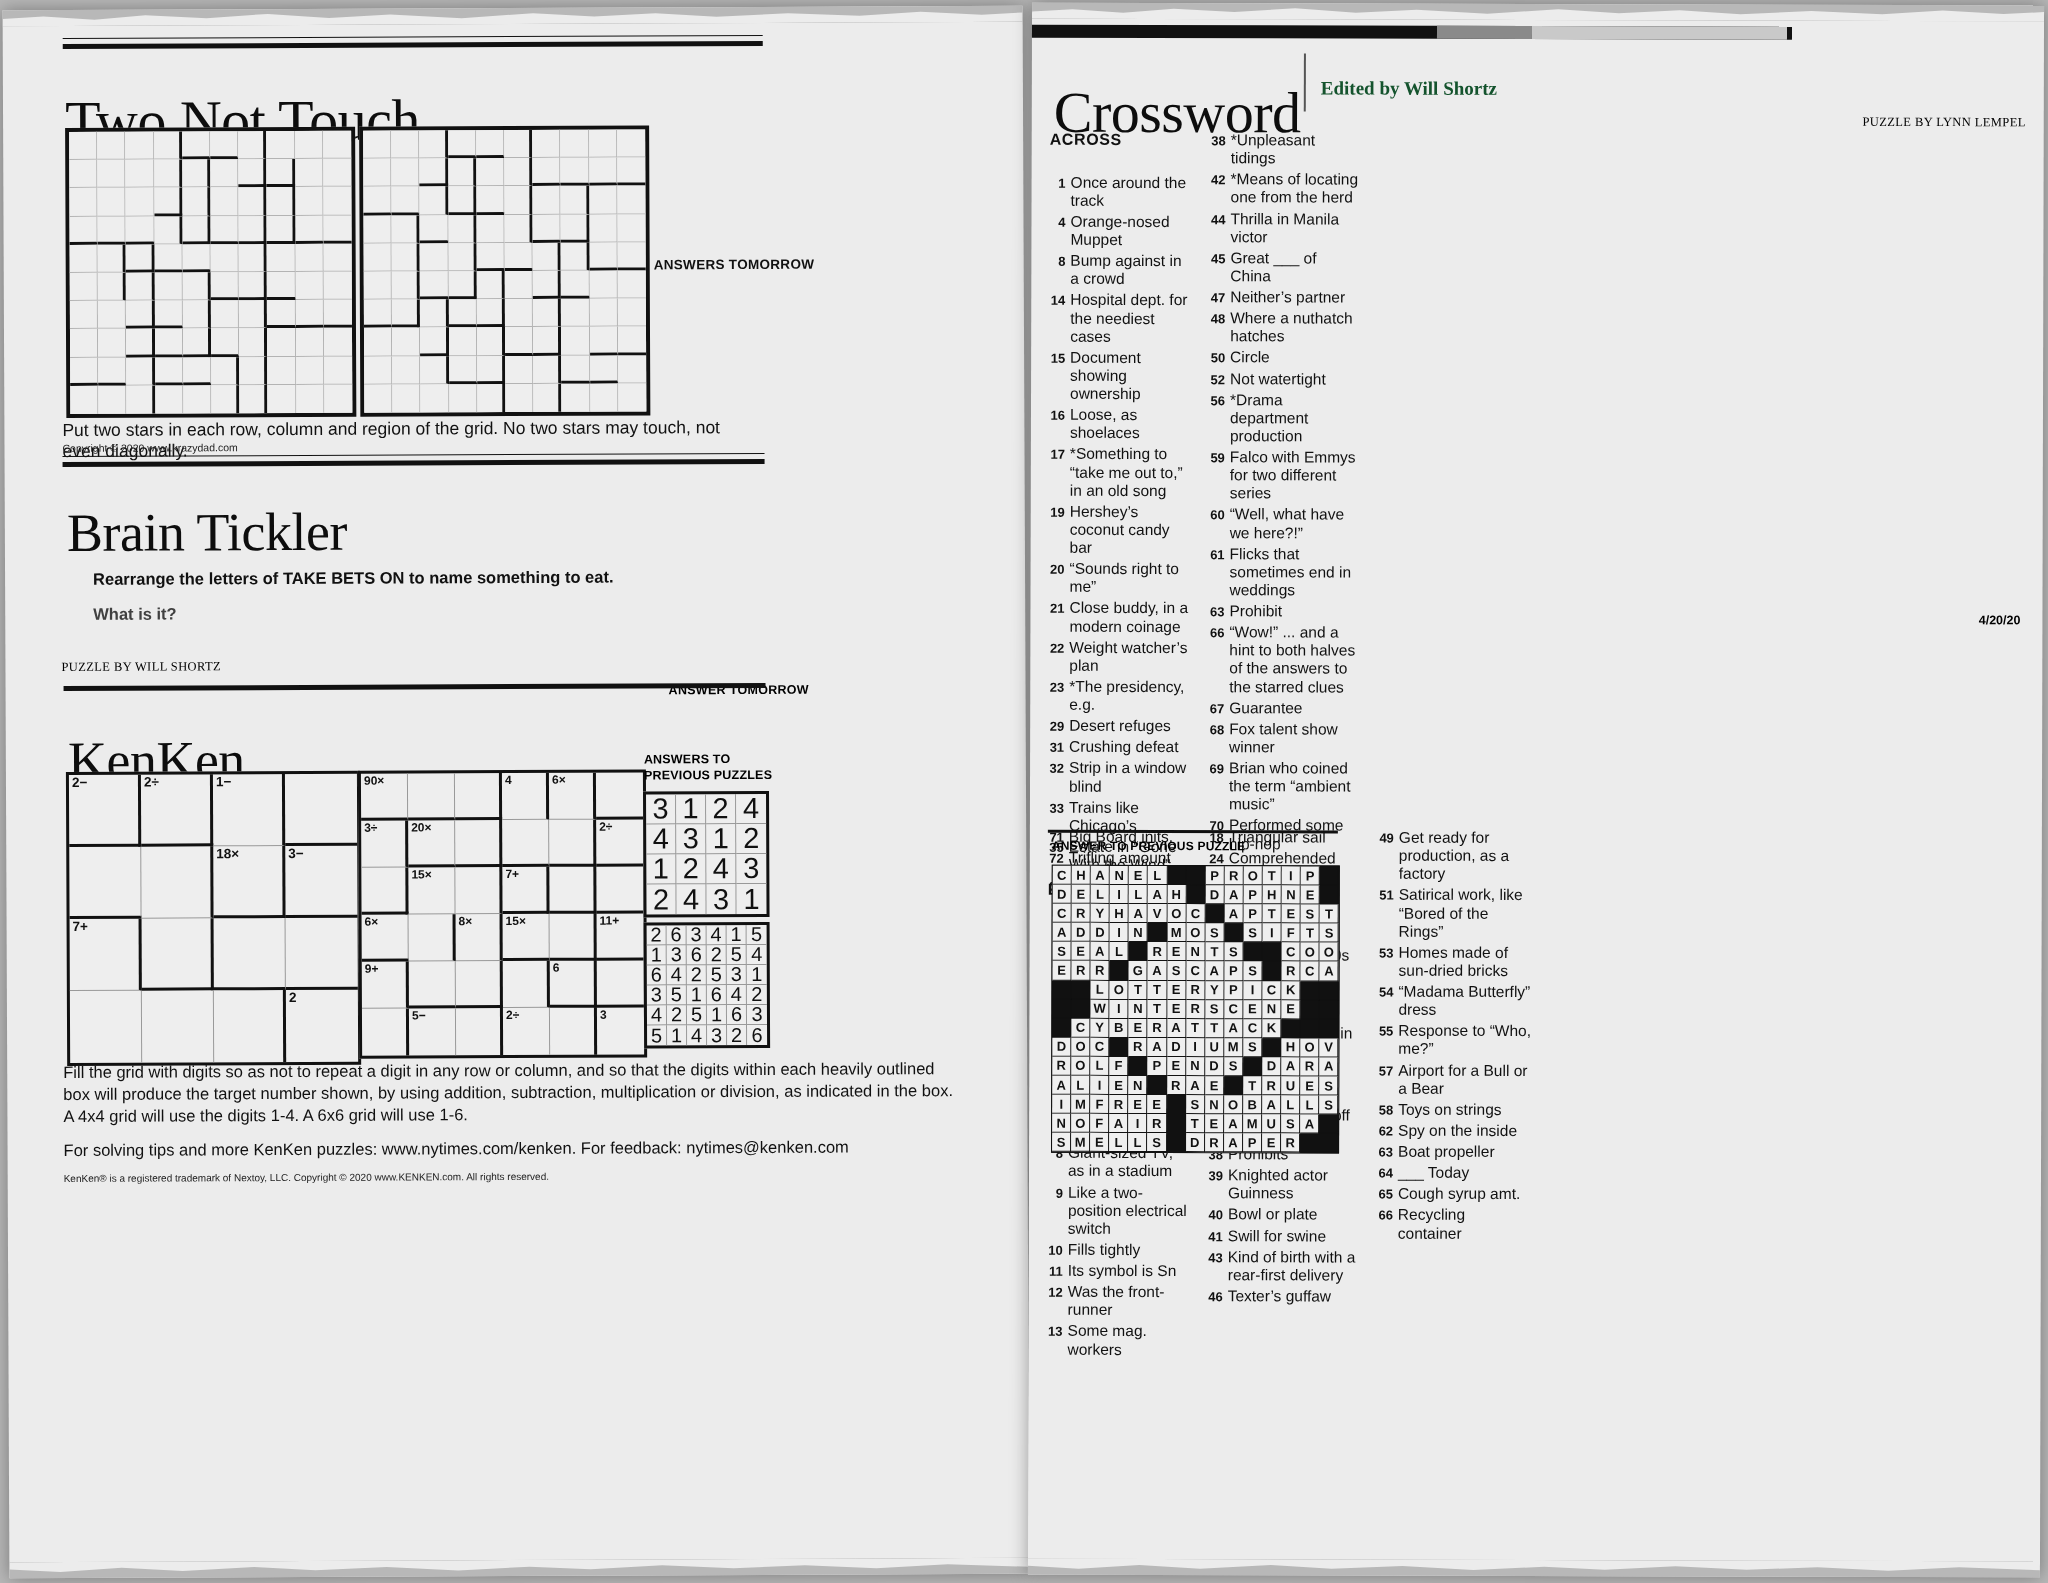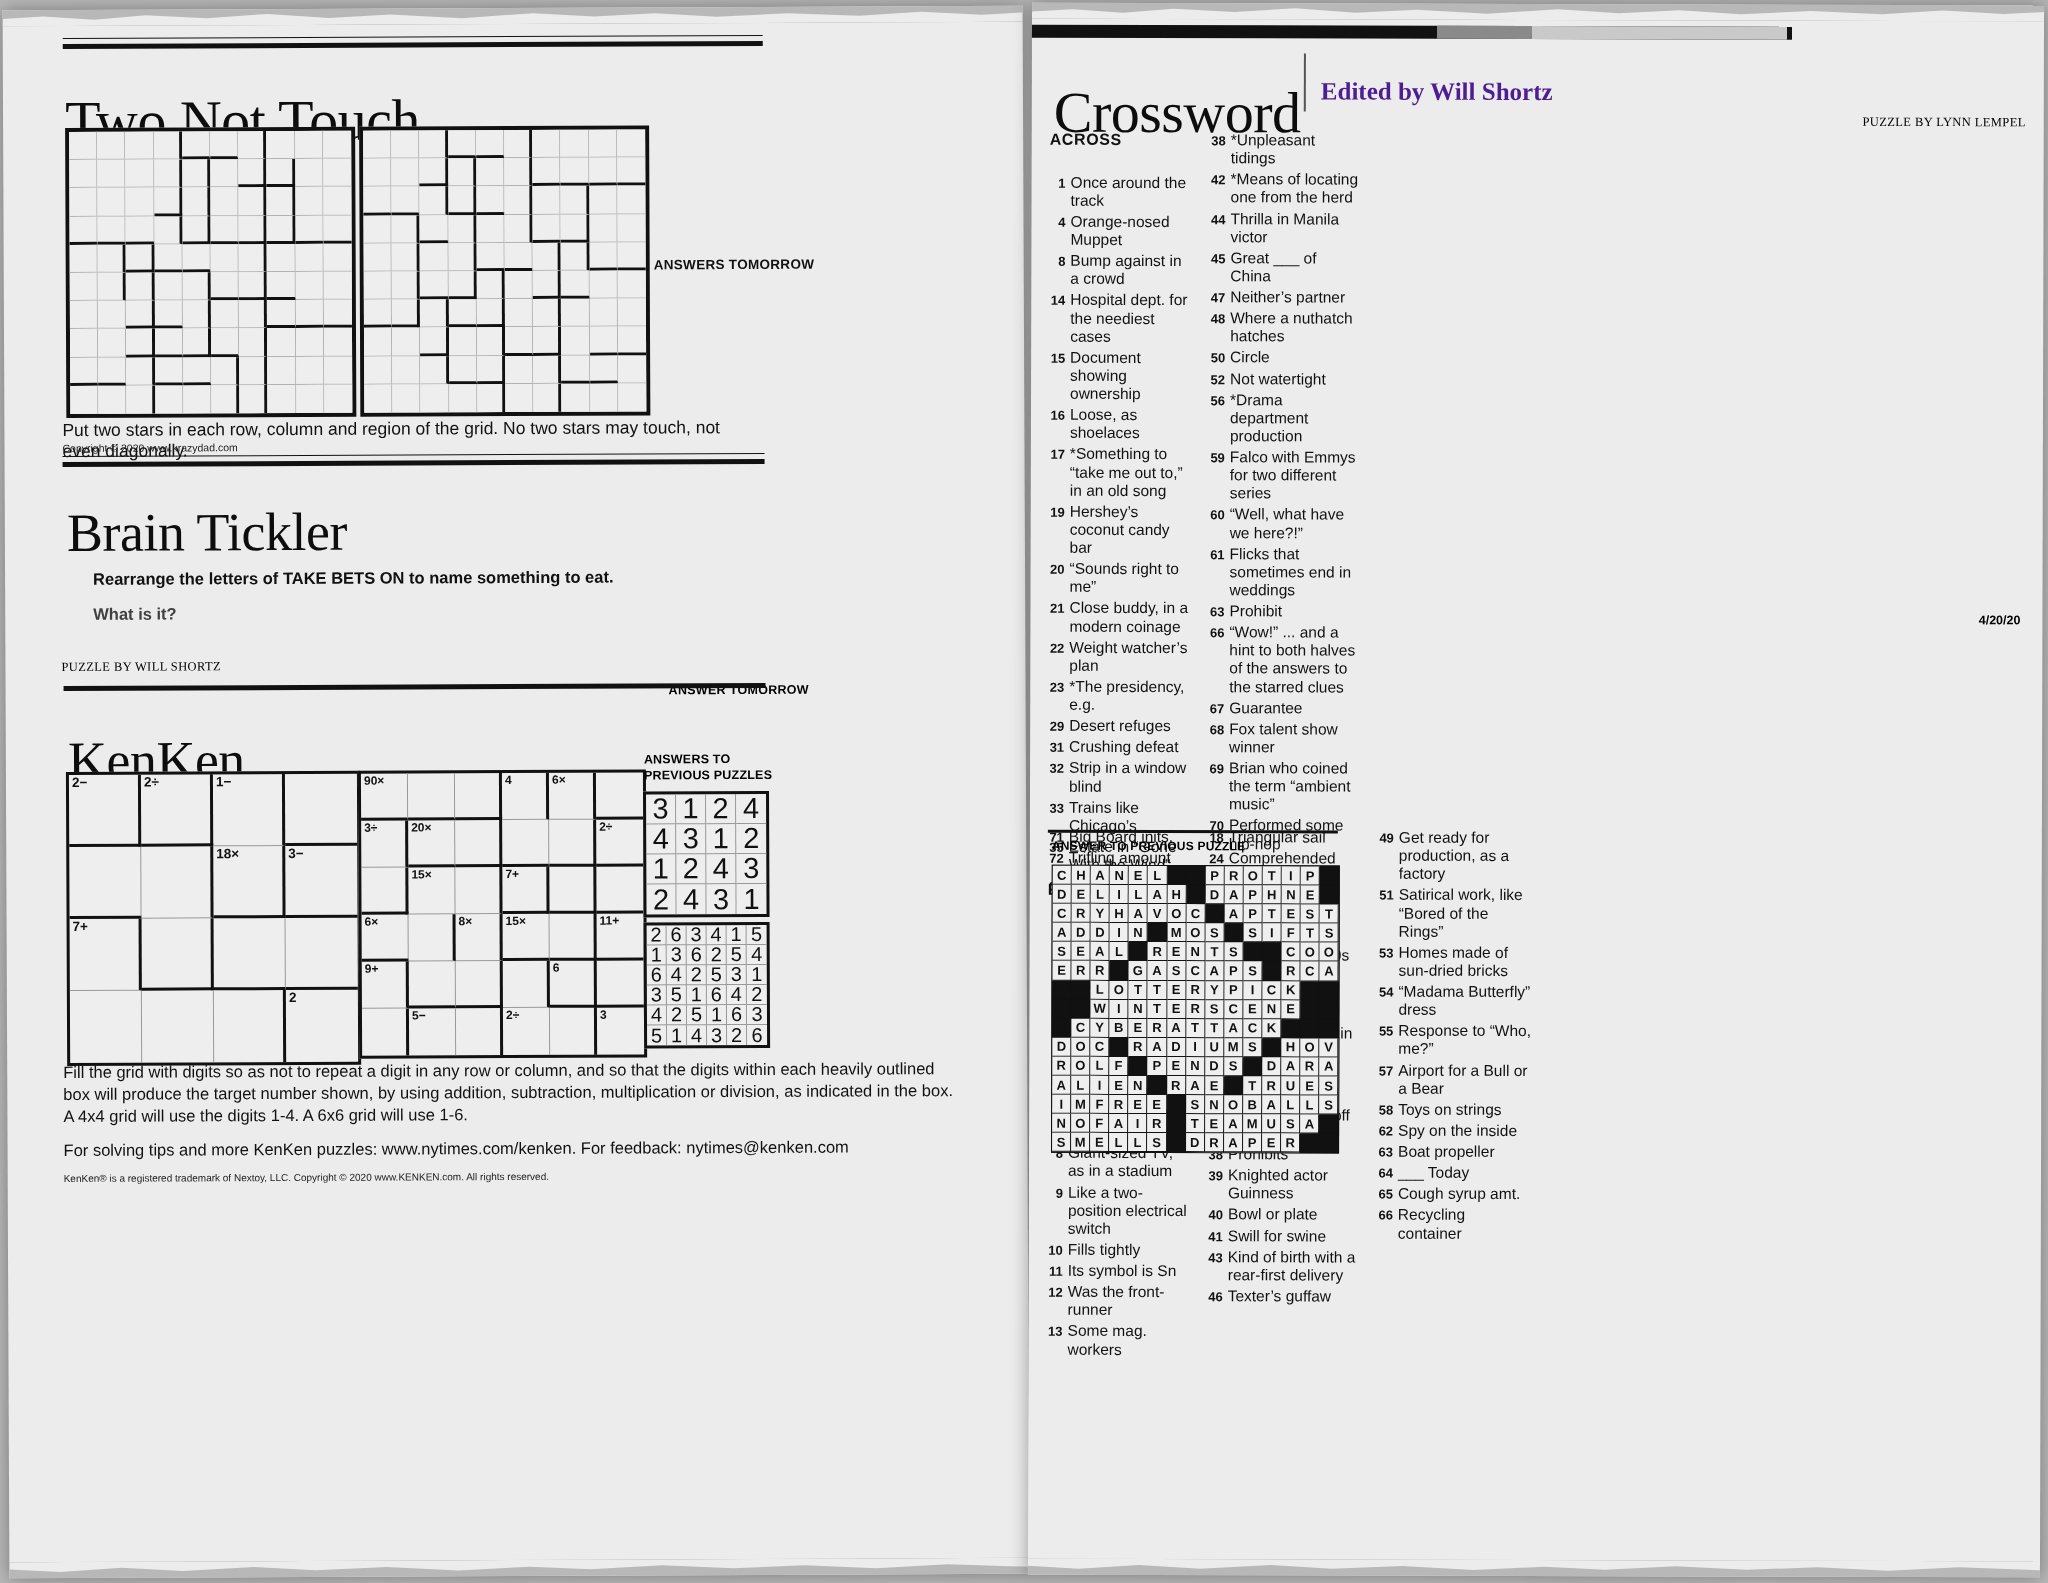--- a/index.html
+++ b/index.html
@@ -159,21 +159,21 @@
     background:#8a8a8a;
   }
   #masthead-bar3 {
     position:absolute; left:500px; top:22px; width:255px; height:13px;
     background:#c9c9c9;
   }
   #cw-title { position:absolute; left:22px; top:42px; font-size:58px; line-height:1; }
   #cw-divider { position:absolute; left:272px; top:50px; width:2px; height:58px; background:#555; }
   #cw-editor {
     position:absolute; left:289px; top:74px;
-    font-family:"Liberation Serif",serif; font-weight:bold; font-size:25px; color:#4c1d95;
+    font-family:"Liberation Serif",serif; font-weight:bold; font-size:19px; color:#14532d;
   }
   #cw-byline {
     position:absolute; right:18px; top:110px;
     font-family:"Liberation Serif",serif; font-size:12.5px; letter-spacing:.4px;
   }
 
   
   .clue-col { position:absolute; font-size:15.5px; line-height:1.17; color:#111; }
   .clue-hd { font-weight:bold; font-size:16px; letter-spacing:.6px; text-align:left;
              margin:0 0 24px 0; }

